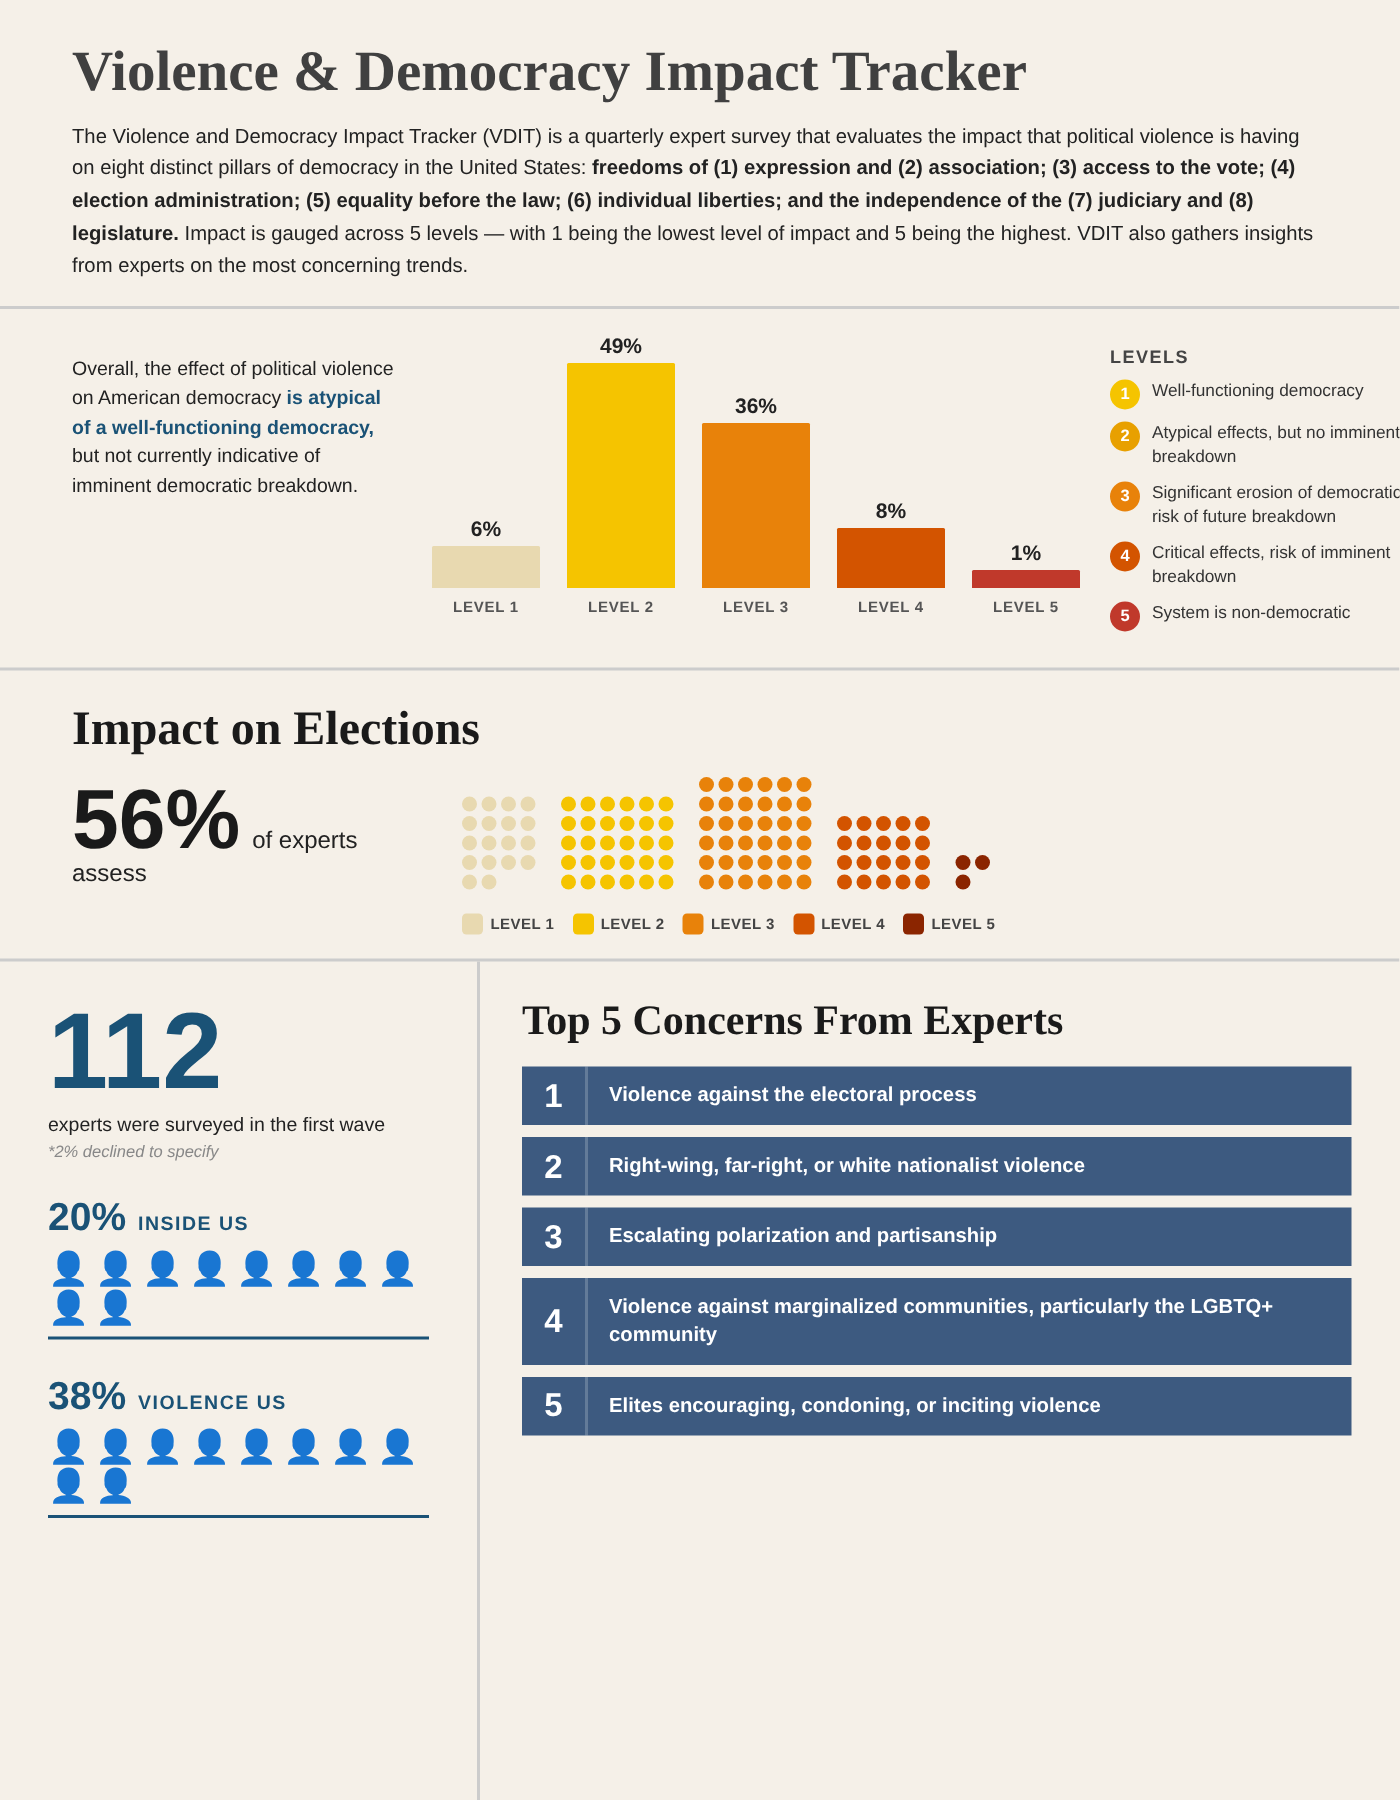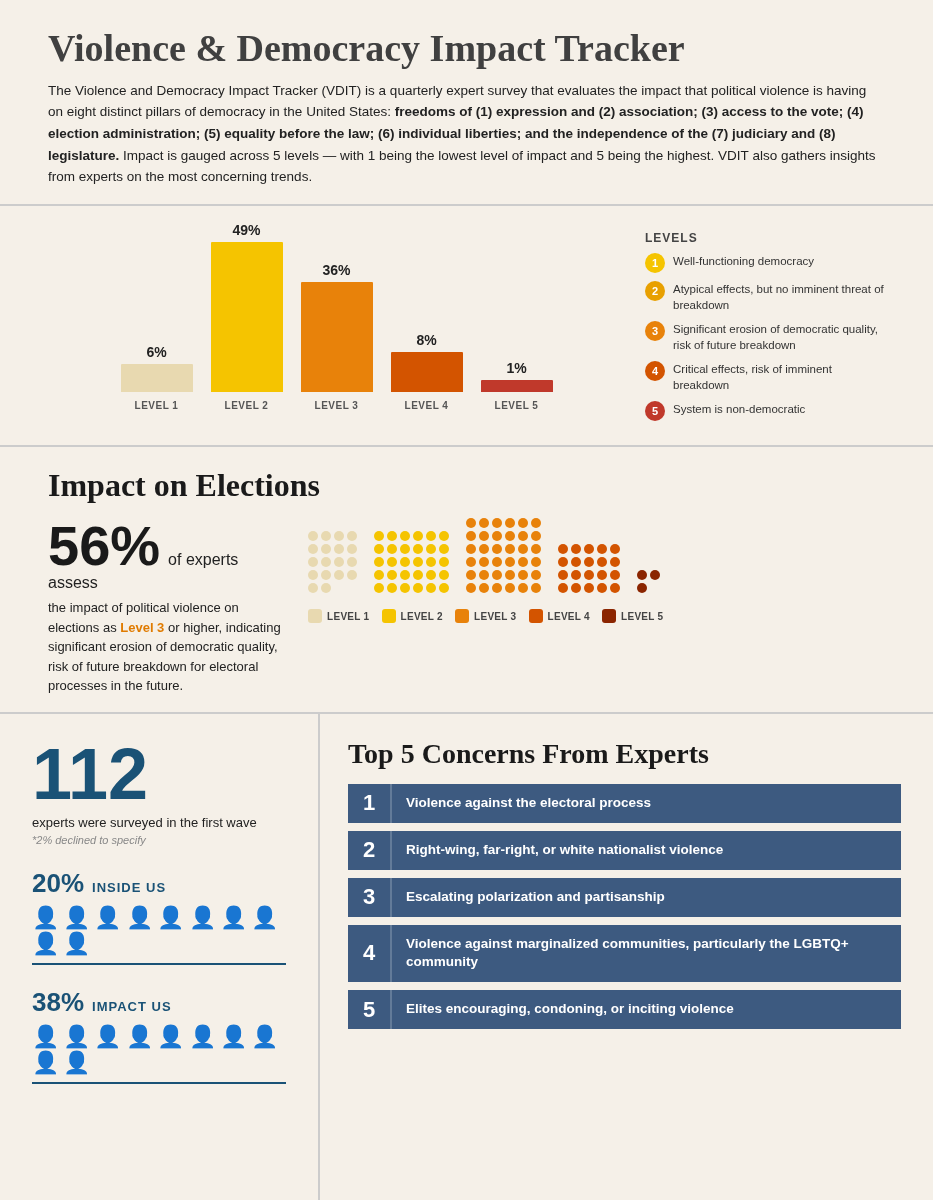--- a/index.html
+++ b/index.html
@@ -370,20 +370,25 @@
 <div class="page">
 
   <div class="header">
     <h1 class="main-title">Violence &amp; Democracy Impact Tracker</h1>
     <p class="intro-text">
       <span>The Violence and Democracy Impact Tracker (VDIT) is a quarterly expert survey that evaluates the impact that political violence is having on eight distinct pillars of democracy in the United States: </span><strong><span>freedoms of (1) expression and (2) association; (3) access to the vote; (4) election administration; (5) equality before the law; (6) individual liberties; and the independence of the (7) judiciary and (8) legislature.</span></strong><span> Impact is gauged across 5 levels — with 1 being the lowest level of impact and 5 being the highest. VDIT also gathers insights from experts on the most concerning trends.</span>
     </p>
   </div>
 
   <div class="section-bar">
+    <div class="bar-left">
+      <p>
+        <span>Overall, the effect of political violence on American democracy </span><span class="highlight-blue">is atypical of a well-functioning democracy,</span><span> but not currently indicative of imminent democratic breakdown.</span>
+      </p>
+    </div>
     <div class="bar-center">
       <div class="bars-container" id="bars-container">
       <div class="bar-item">
             <div class="bar-pct">6%</div>
             <div class="bar-rect" style="height: 28px; background-color: rgb(232, 217, 176);"></div>
             <div class="bar-label">LEVEL 1</div>
           </div>
           <div class="bar-item">
             <div class="bar-pct">49%</div>
             <div class="bar-rect" style="height: 150px; background-color: rgb(245, 196, 0);"></div>
@@ -434,23 +439,20 @@
   </div>
 
   <div class="section-elections">
     <h2 class="elections-title">Impact on Elections</h2>
     <div class="elections-body">
       <div class="elections-left">
         <div>
           <span class="big-pct">56%</span>
           <span class="big-pct-suffix">of experts assess</span>
         </div>
-        <p class="elections-desc">
-          <span>the impact of political violence on elections as </span><span class="lvl3">Level 3</span><span> or higher, indicating significant erosion of democratic quality, risk of future breakdown for electoral processes in the future.</span>
-        </p>
       </div>
       <div class="dot-viz">
         <div class="dot-groups" id="dot-groups">
         <div class="dot-group">
               <div class="dots-grid" style="width: 52px;">
                 <div class="dot" style="background-color: rgb(232, 217, 176);"></div>
                 <div class="dot" style="background-color: rgb(232, 217, 176);"></div>
                 <div class="dot" style="background-color: rgb(232, 217, 176);"></div>
                 <div class="dot" style="background-color: rgb(232, 217, 176);"></div>
                 <div class="dot" style="background-color: rgb(232, 217, 176);"></div>
@@ -621,21 +623,21 @@
             <span class="person-icon" style="color: rgb(170, 170, 170);">👤</span>
             <span class="person-icon" style="color: rgb(170, 170, 170);">👤</span>
             <span class="person-icon" style="color: rgb(170, 170, 170);">👤</span>
             <span class="person-icon" style="color: rgb(170, 170, 170);">👤</span>
           </div>
         <hr class="divider-h">
       </div>
 
       <div class="stat-block">
         <span class="stat-pct">38%</span>
-        <span class="stat-label">IMPACT US</span>
+        <span class="stat-label">VIOLENCE US</span>
         <div class="people-icons" id="outside-icons">
             <span class="person-icon" style="color: rgb(26, 82, 118);">👤</span>
             <span class="person-icon" style="color: rgb(26, 82, 118);">👤</span>
             <span class="person-icon" style="color: rgb(26, 82, 118);">👤</span>
             <span class="person-icon" style="color: rgb(26, 82, 118);">👤</span>
             <span class="person-icon" style="color: rgb(170, 170, 170);">👤</span>
             <span class="person-icon" style="color: rgb(170, 170, 170);">👤</span>
             <span class="person-icon" style="color: rgb(170, 170, 170);">👤</span>
             <span class="person-icon" style="color: rgb(170, 170, 170);">👤</span>
             <span class="person-icon" style="color: rgb(170, 170, 170);">👤</span>

